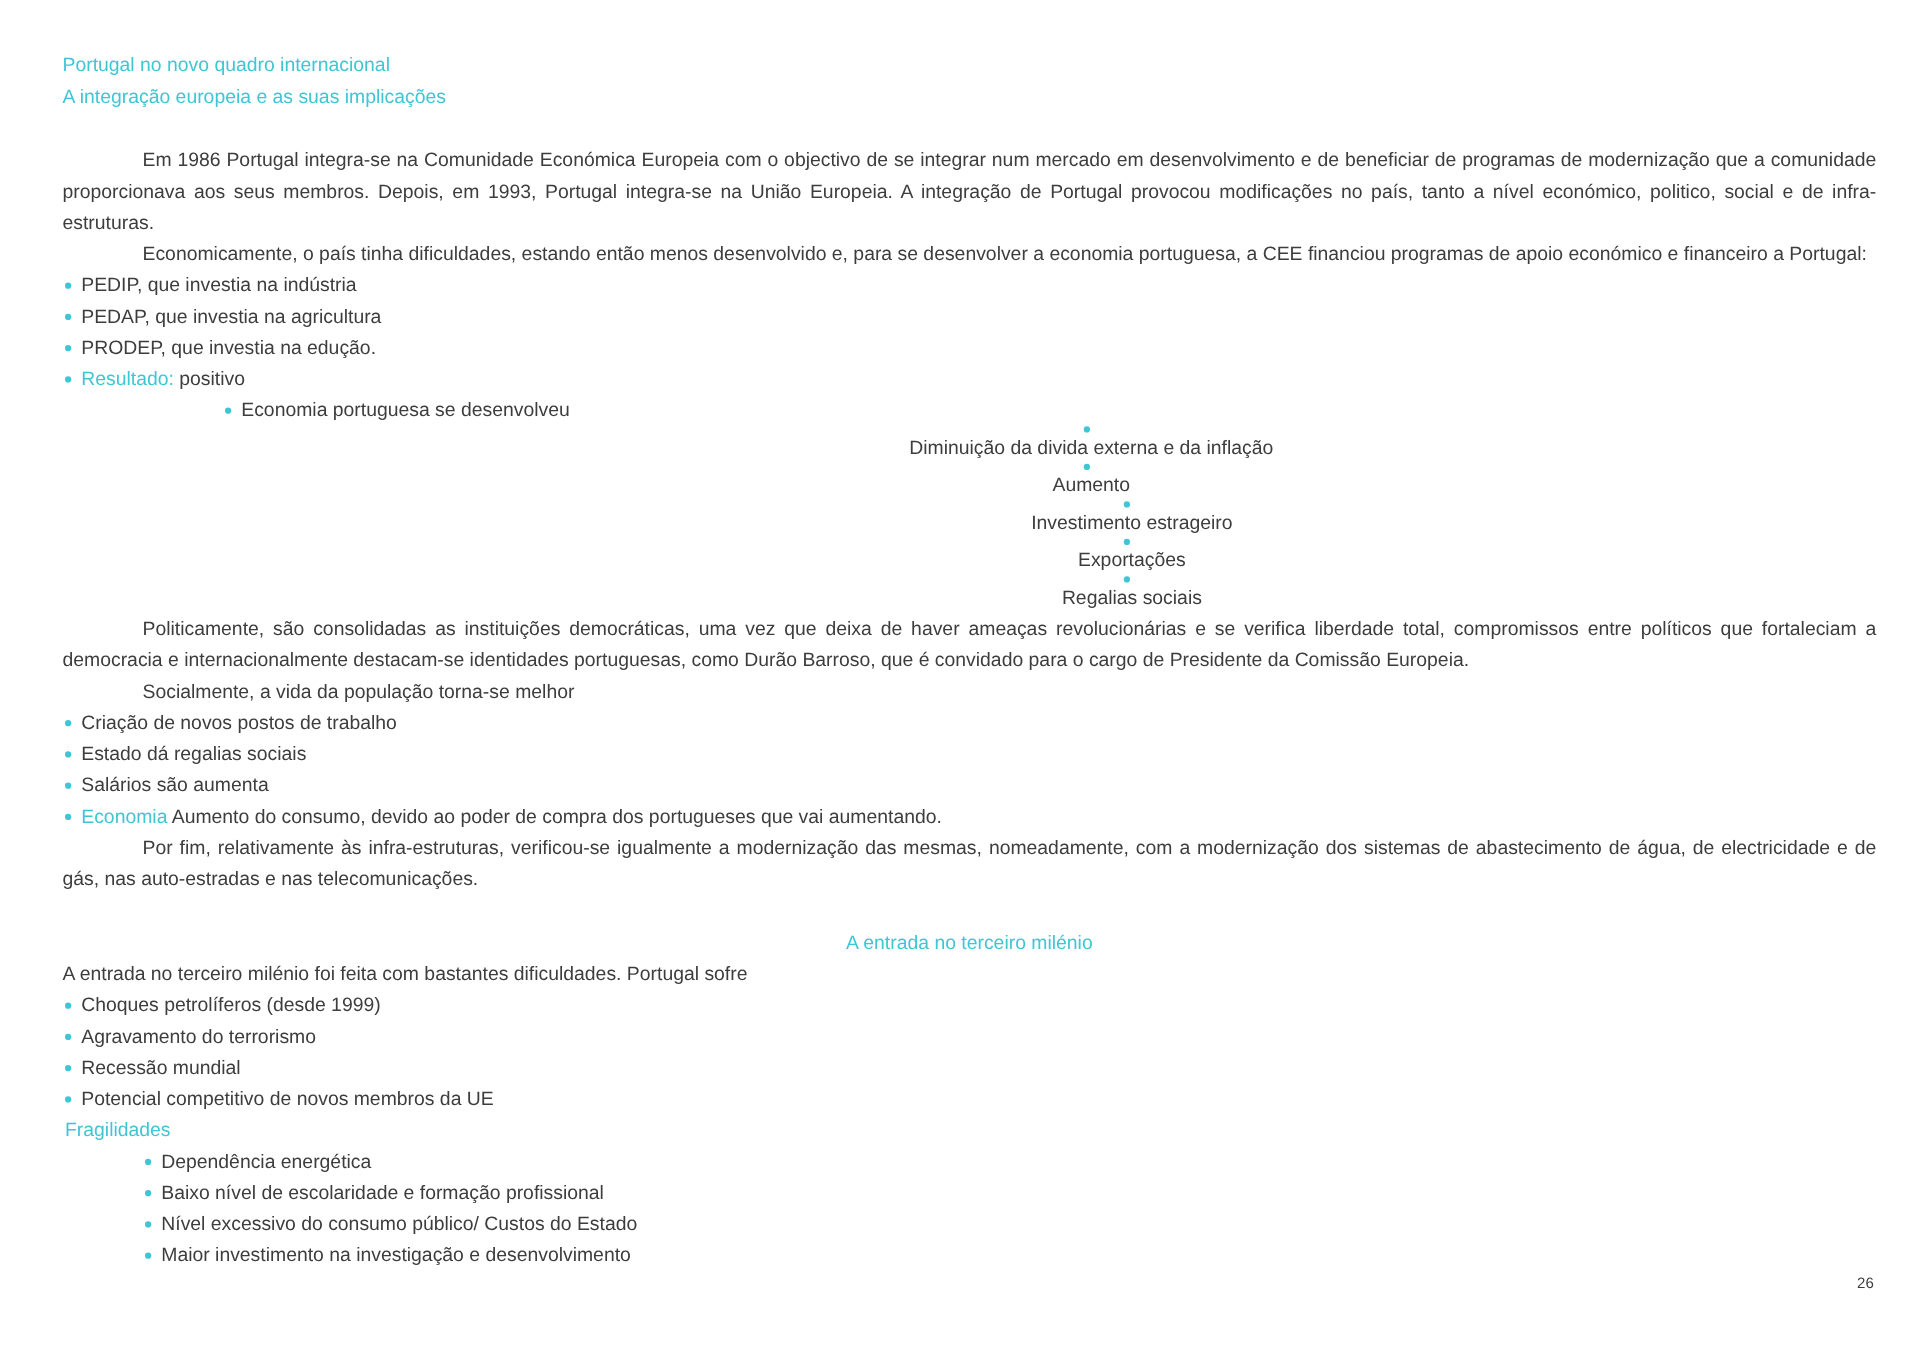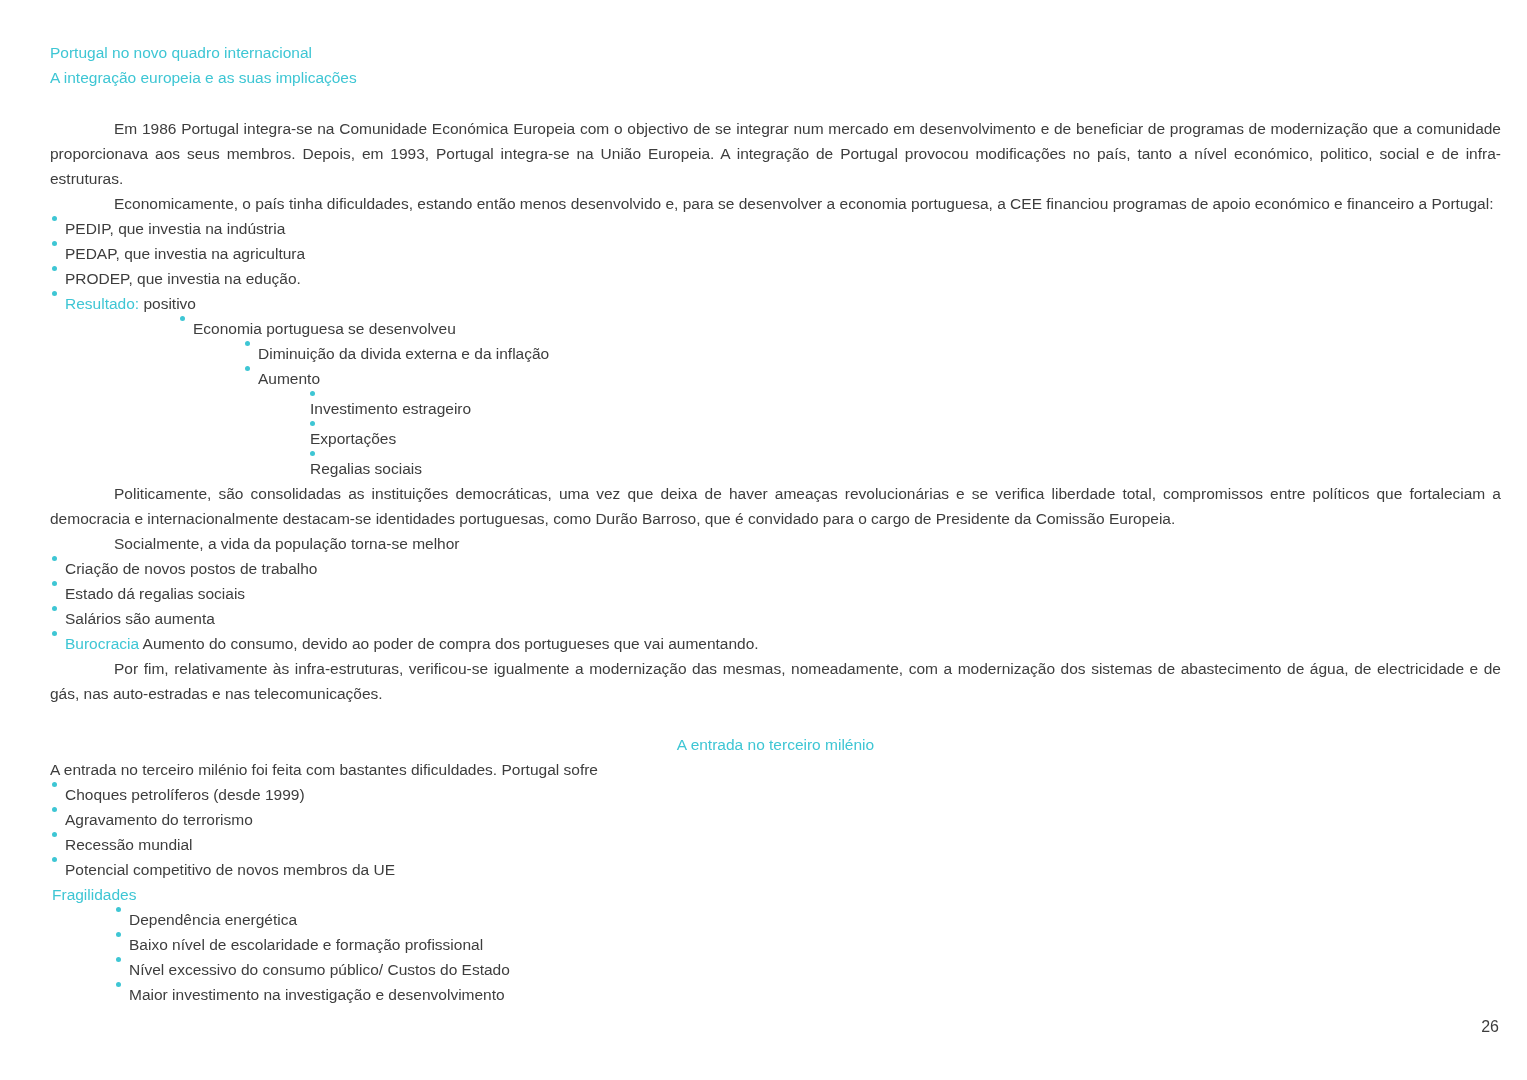--- a/index.html
+++ b/index.html
@@ -27,44 +27,44 @@
   p.first-indent { text-indent: 64px; }
 
   .section-heading {
     margin-top: 26px;
     text-align: center;
     color: var(--accent-color, #3ec6d4);
   }
 
   .accent-line { color: var(--accent-color, #3ec6d4); padding-left: 2px; }
 
-  .bullet { display: flex; }
+  .bullet { display: flex; align-items: center; }
   .bullet .dot {
     flex: 0 0 auto;
     width: 5px;
     height: 5px;
     border-radius: 50%;
     background: var(--accent-color, #3ec6d4);
     margin-right: 8px;
   }
   .bullet .bullet-text { white-space: pre-wrap; }
 
   .level-0 { padding-left: 2px; }
   .level-1 { padding-left: 66px; }
   .level-2 { padding-left: 130px; }
-  .level-3 { padding-left: 195px; }
+  .level-3 { padding-left: 195px; flex-direction: column; }
   .level-4 { padding-left: 260px; flex-direction: column; }
 
   .accent { color: var(--accent-color, #3ec6d4); }
 
   .page-number {
     position: absolute;
     top: 1014px;
     right: 28px;
-    font-size: 16px;
+    font-size: 12px;
     color: var(--text-color, #3d3d3d);
   }
 </style>
 </head>
 <body style="background: rgb(255, 255, 255);">
 
 <div class="page">
   <div class="doc-header">
     <div class="doc-title">Portugal no novo quadro internacional</div>
     <div class="doc-subtitle">A integração europeia e as suas implicações</div>
@@ -121,21 +121,21 @@
       <div class="bullet level-0">
         <span class="dot"></span>
         <span class="bullet-text">Estado dá regalias sociais</span>
       </div>
       <div class="bullet level-0">
         <span class="dot"></span>
         <span class="bullet-text">Salários são aumenta</span>
       </div>
       <div class="bullet level-0">
         <span class="dot"></span>
-        <span class="bullet-text"><span class="accent">Burocracia</span> Aumento do consumo, devido ao poder de compra dos portugueses que vai aumentando.</span>
+        <span class="bullet-text"><span class="accent">Economia</span> Aumento do consumo, devido ao poder de compra dos portugueses que vai aumentando.</span>
       </div>
       <p class="para first-indent">Por fim, relativamente às infra-estruturas, verificou-se igualmente a modernização das mesmas, nomeadamente, com a modernização dos sistemas de abastecimento de água, de electricidade e de gás, nas auto-estradas e nas telecomunicações.</p>
       <div class="section-heading">A entrada no terceiro milénio</div>
       <p class="para">A entrada no terceiro milénio foi feita com bastantes dificuldades. Portugal sofre</p>
       <div class="bullet level-0">
         <span class="dot"></span>
         <span class="bullet-text">Choques petrolíferos (desde 1999)</span>
       </div>
       <div class="bullet level-0">
         <span class="dot"></span>

